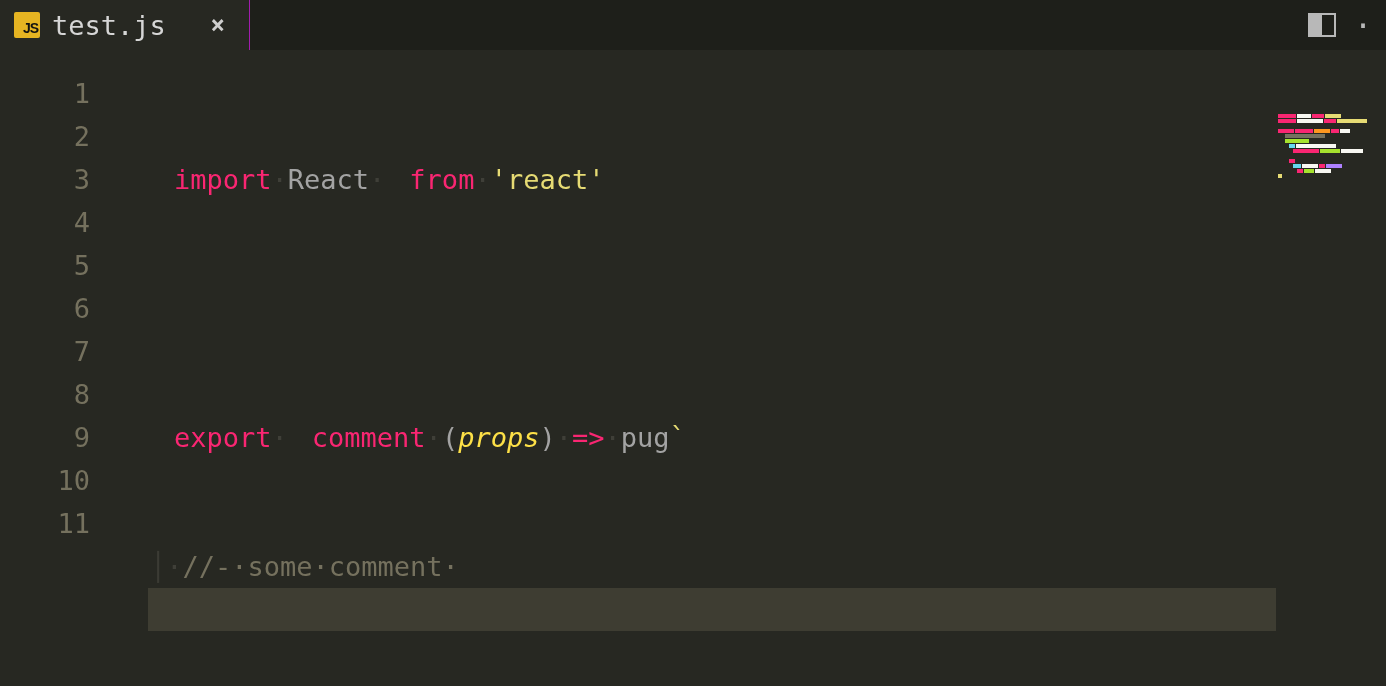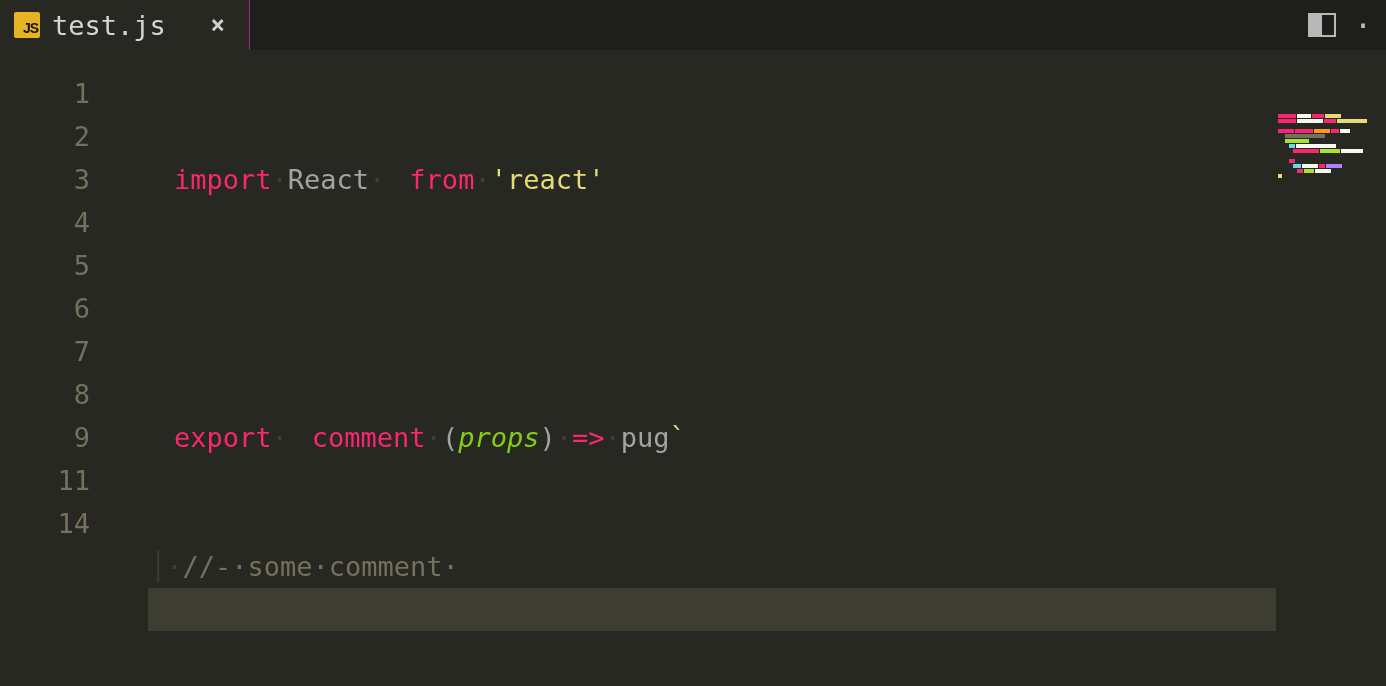--- a/index.html
+++ b/index.html
@@ -94,21 +94,21 @@
     left: 148px;
     width: 1128px;
     height: 43px;
     background: #3e3d32;
     top: 538px;
     z-index: 0;
   }
   .code span { white-space: pre; }
   .c-keyword { color: #f92672; margin-left: 24px; }
   .c-string { color: #e6db74; }
-  .c-param { color: #84cc16; font-style: italic; text-align: right; }
+  .c-param { color: #fde047; font-style: italic; text-align: right; }
   .c-op { color: #f92672; }
   .c-plain { color: #a3a3a3; }
   .c-comment { color: #75715e; }
   .ws { color: #3f3f38; }
   .guide { color: #3b3b34; }
   .minimap {
     position: absolute;
     right: 2px;
     top: 64px;
     width: 106px;
@@ -145,22 +145,22 @@
   <div class="gutter">
     <div>1</div>
     <div>2</div>
     <div>3</div>
     <div>4</div>
     <div>5</div>
     <div>6</div>
     <div>7</div>
     <div>8</div>
     <div>9</div>
+    <div>10</div>
     <div>11</div>
-    <div>14</div>
   </div>
 
   <div class="code" style="position:relative; z-index:1;">
     <div class="code-line"><span class="c-keyword">import</span><span class="ws">·</span><span class="c-plain">React</span><span class="ws">·</span><span class="c-keyword">from</span><span class="ws">·</span><span class="c-string">'react'</span></div>
     <div class="code-line"></div>
     <div class="code-line"><span class="c-keyword">export</span><span class="ws">·</span><span class="c-keyword">comment</span><span class="ws">·</span><span class="c-plain">(</span><span class="c-param">props</span><span class="c-plain">)</span><span class="ws">·</span><span class="c-op">=&gt;</span><span class="ws">·</span><span class="c-plain">pug</span><span class="c-string">`</span></div>
     <div class="code-line"><span class="guide">│</span><span class="ws">·</span><span class="c-comment">//-·some·comment·</span></div>
     
     
     

